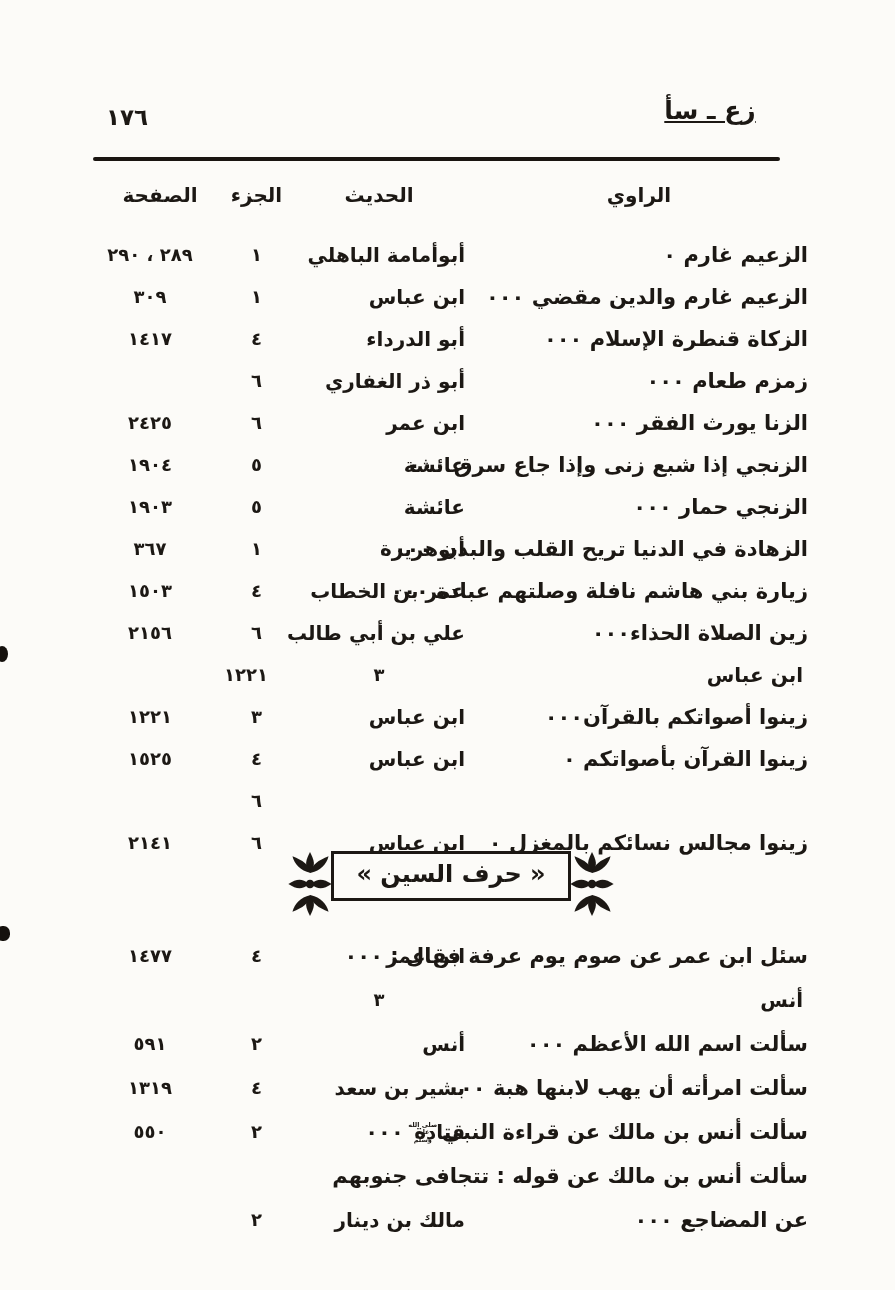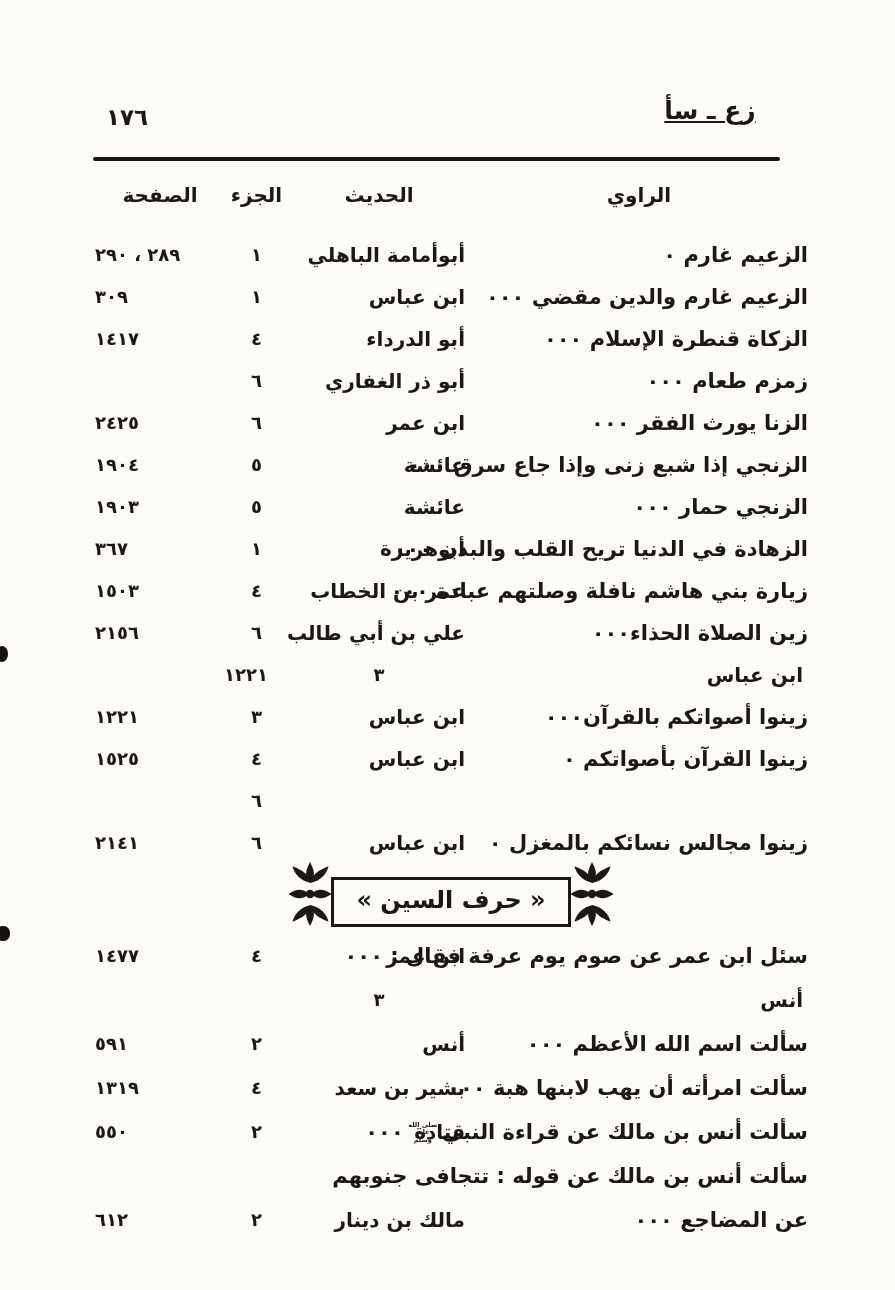--- a/index.html
+++ b/index.html
@@ -25,31 +25,31 @@
   .headers{left:95px;top:178px;}
   .headers .cell{font-size:20px;font-weight:bold;text-align:center;height:34px;line-height:34px;}
   .table1{left:95px;top:234px;}
   .table2{left:95px;top:934px;}
   .table1 .grid-row{height:42px;line-height:42px;}
   .table2 .grid-row{height:44px;line-height:44px;}
   .cell{white-space:nowrap;font-weight:bold;}
   .cell.hadith{text-align:right;font-size:21px;}
   .cell.narrator{text-align:right;padding-right:5px;font-size:20px;}
   .cell.volume{text-align:center;font-size:18px;}
-  .cell.page{text-align:left;padding-right:20px;font-size:18px;direction:rtl;}
+  .cell.page{text-align:center;padding-right:20px;font-size:18px;direction:rtl;}
   
   .pbuh{
     display:inline-block;width:32px;font-size:6.5px;line-height:1.1;
     text-align:center;vertical-align:middle;white-space:normal;
     margin:0 3px;font-weight:bold;
   }
   
   .divider{
     left:283px;top:851px;width:336px;height:76px;
-    display:flex;align-items:flex-end;justify-content:center;direction:rtl;
+    display:flex;align-items:flex-start;justify-content:center;direction:rtl;
   }
   .sec-box{
     border:3px solid #1c1814;
     padding:6px 22px 10px;
     font-size:24px;font-weight:bold;white-space:nowrap;
     background:#fcfbf8;z-index:1;direction:rtl;
   }
   .orn{width:48px;height:66px;flex:0 0 auto;margin:0 -3px;}
   
   .blot1{left:-4px;top:646px;width:12px;height:16px;background:#15110d;border-radius:50%;}
@@ -225,18 +225,17 @@
   <div class="grid-row">
     <div class="cell hadith">سألت أنس بن مالك عن قوله : تتجافى جنوبهم</div>
     <div class="cell narrator"></div>
     <div class="cell volume"></div>
     <div class="cell page"></div>
   </div>
   <div class="grid-row">
     <div class="cell hadith">عن المضاجع ٠٠٠</div>
     <div class="cell narrator">مالك بن دينار</div>
     <div class="cell volume">٢</div>
-    <div class="cell page">٦١٢</div>
   </div>
 </div>
 
 <div class="abs blot1"></div>
 <div class="abs blot2"></div>
 
 </body></html>

